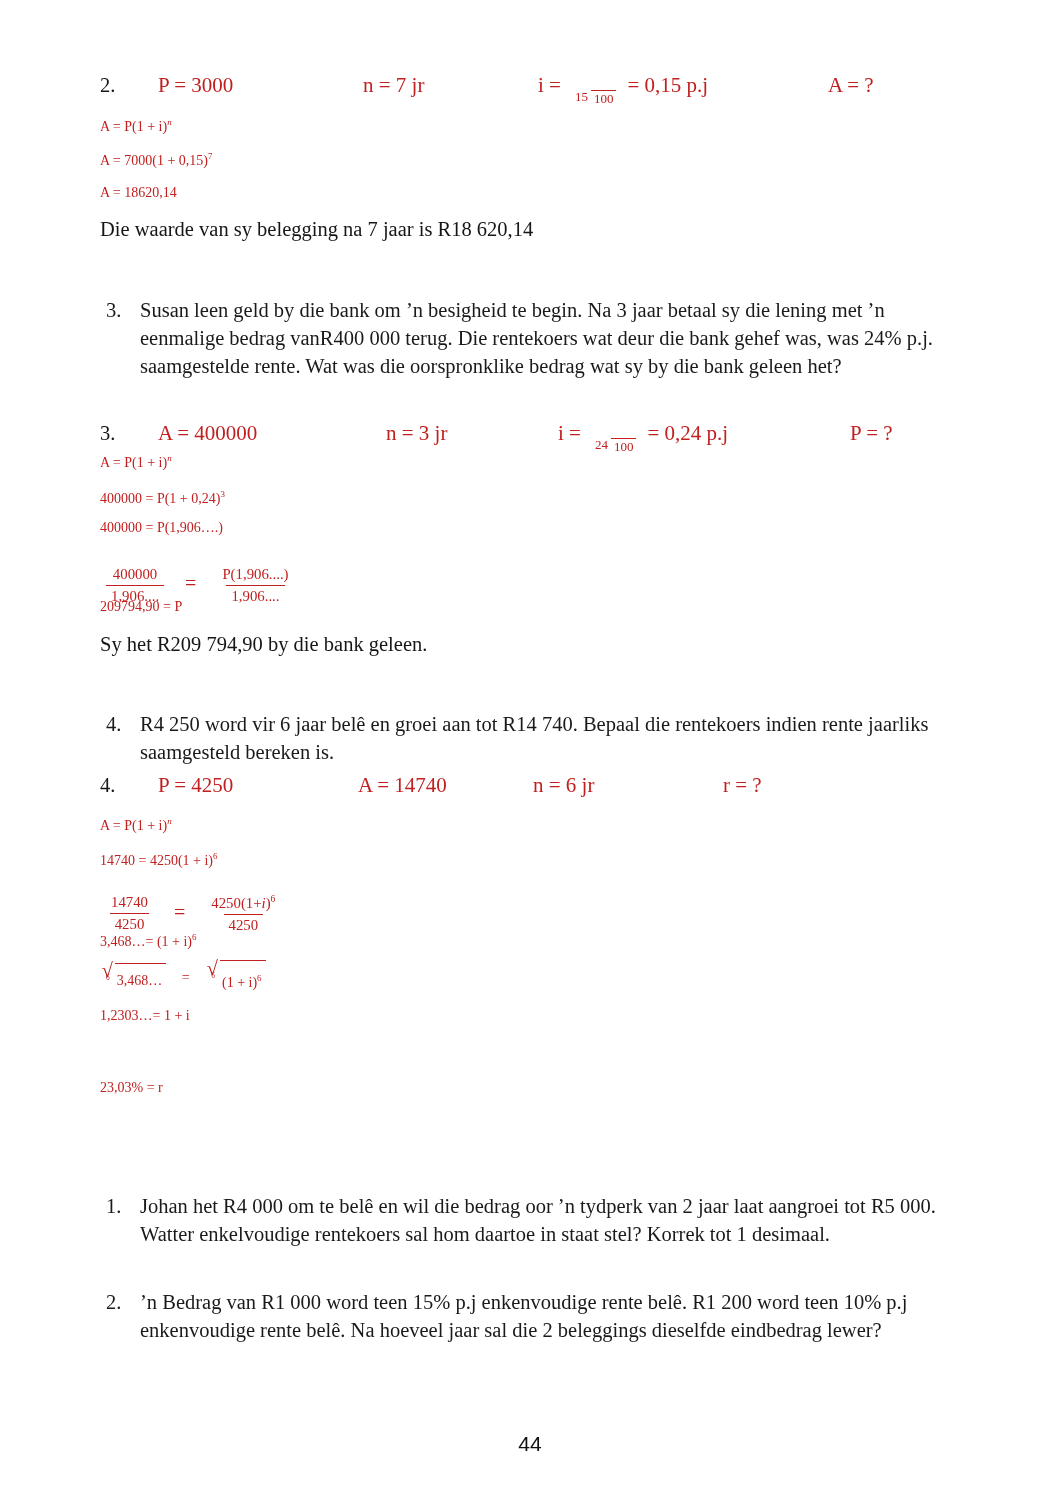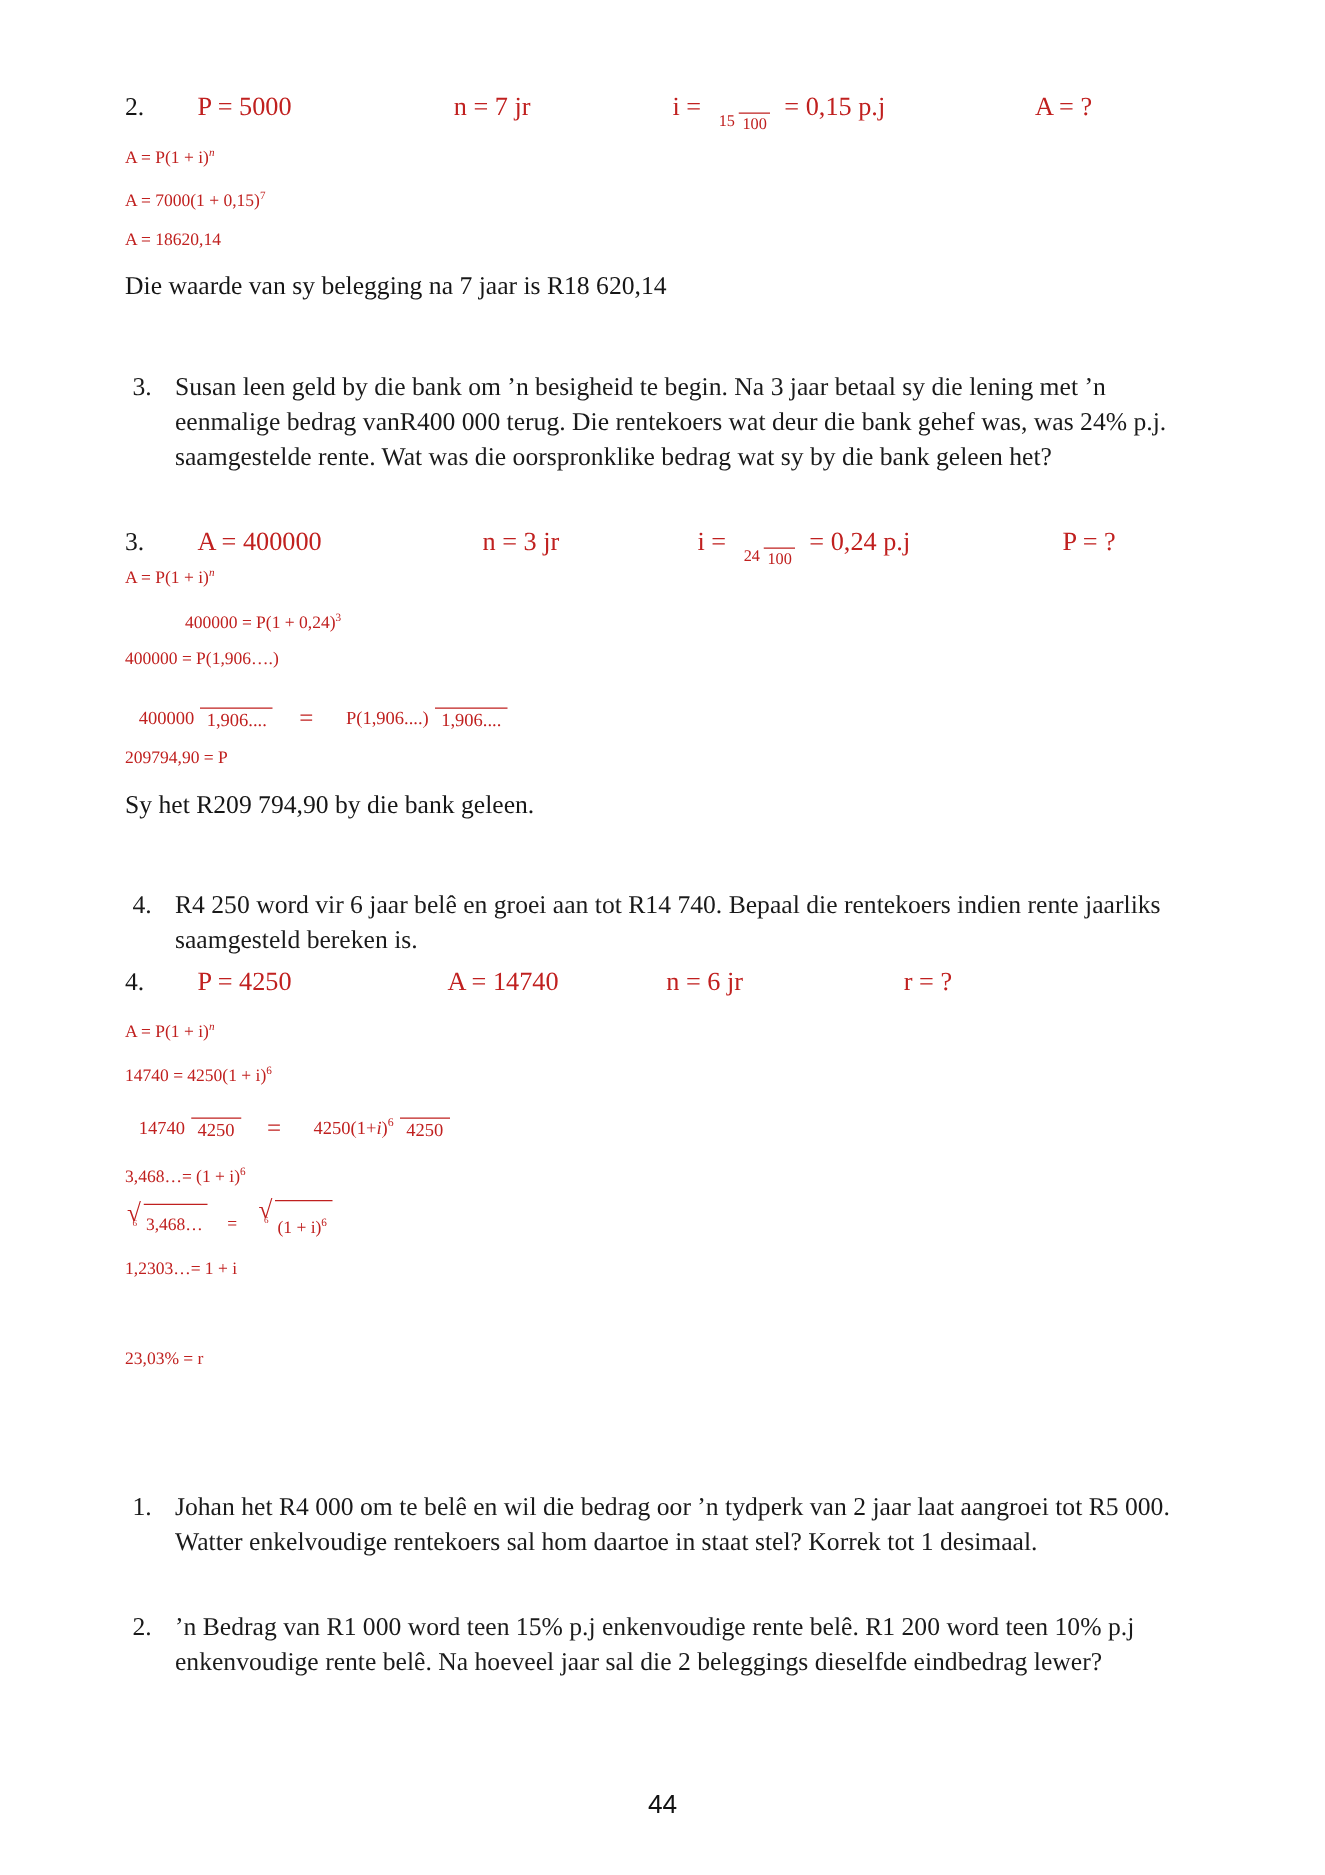--- a/index.html
+++ b/index.html
@@ -102,21 +102,21 @@
   }
   .frac .den {
     font-size: 0.62em;
     border-top: 1.4px solid #C0201F;
     padding: 1px 3px 0 3px;
   }
 
   
   .dfrac {
     display: inline-flex;
-    flex-direction: row;
+    flex-direction: column;
     align-items: center;
     vertical-align: middle;
     margin: 18px 6px;
     line-height: 1.15;
     text-align: center;
   }
   .dfrac .num { font-size: 0.74em; padding: 0 5px 2px 5px; }
   .dfrac .den {
     font-size: 0.74em;
     border-top: 1.6px solid #C0201F;
@@ -172,21 +172,21 @@
   }
 </style>
 </head>
 <body>
 
 <div class="page">
 
   <div class="solrow" style="left:100px; top:70px; width:900px;">
     <span class="sn">2.</span>
     <span class="cell math" style="width:205px;">
-      <span>P = 5000</span>
+      <span>P = 3000</span>
     </span>
     <span class="cell math" style="width:175px;">
       <span>n = 7 jr</span>
     </span>
     <span class="cell math" style="width:290px;">
       <span>i =</span><span class="frac">
           <span class="num">15</span>
           <span class="den">100</span>
         </span><span>= 0,15  p.j</span>
     </span>
@@ -228,21 +228,21 @@
     </span>
     <span class="cell math">
       <span>P = ?</span>
     </span>
   </div>
 
   <div class="blk math" style="left:100px; top:443px;">
     <span>A = P(1 + i)</span><span class="sup sup-n">n</span>
   </div>
 
-  <div class="blk math" style="left:100px; top:479px;margin-left:48px;">
+  <div class="blk math" style="left:100px; top:479px;">
     <span>400000 = P(1 + 0,24)</span><span class="sup sup-num">3</span>
   </div>
 
   <div class="blk math" style="left:100px; top:513px;">400000 = P(1,906….)</div>
 
   <div class="blk math" style="left:100px; top:548px; font-size:20px;">
     <span class="dfrac">
       <span class="num">400000</span>
       <span class="den">1,906....</span>
     </span>

